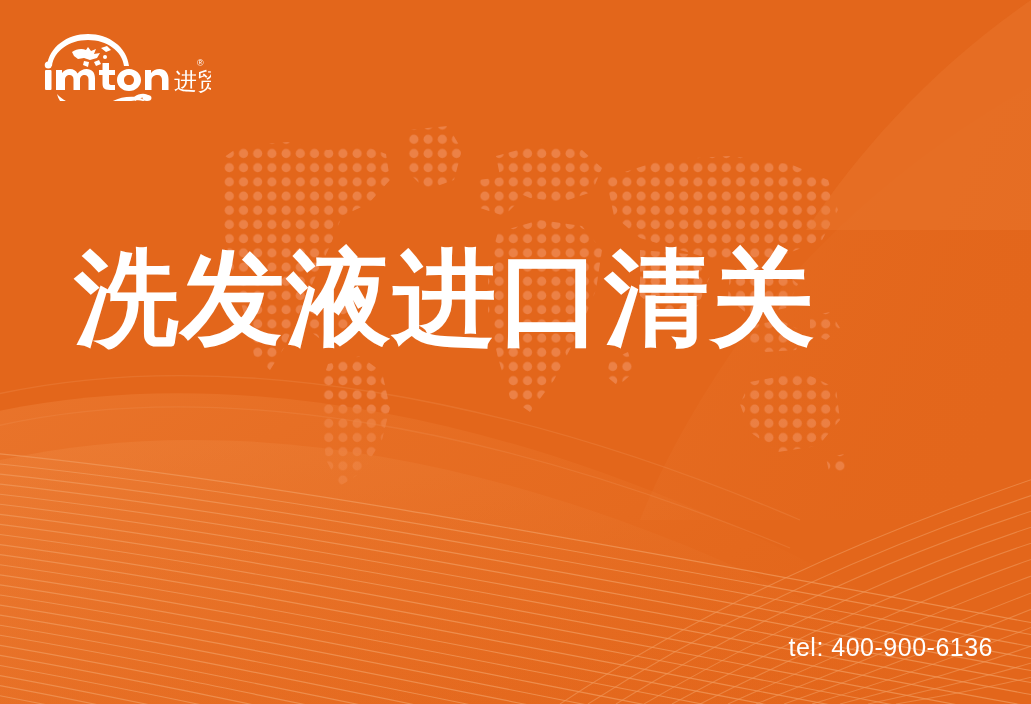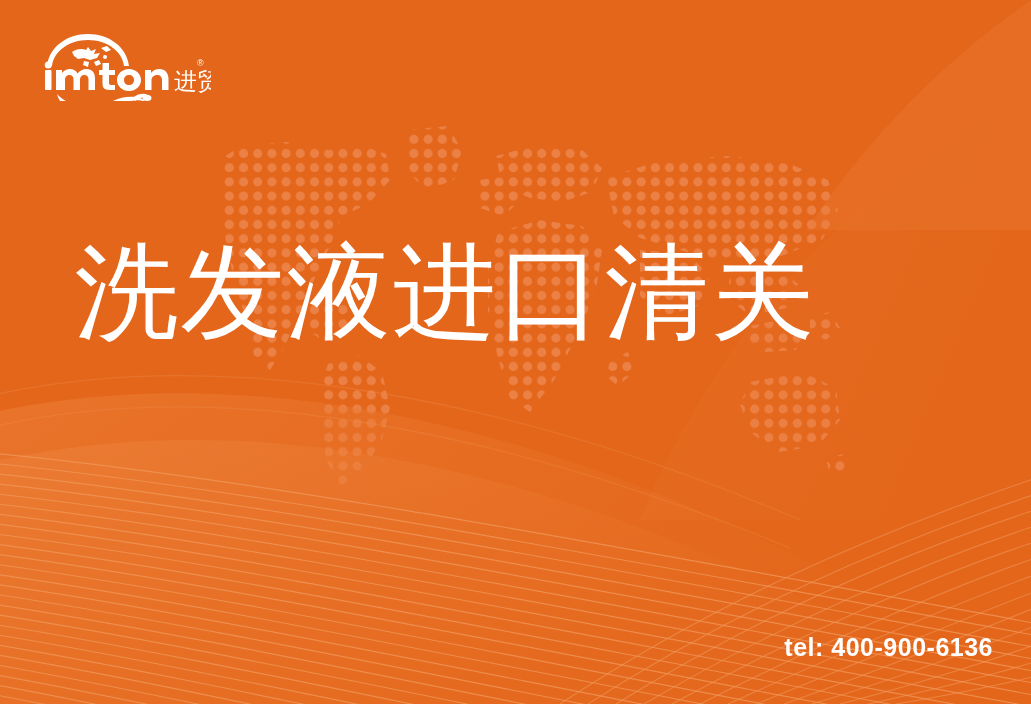--- a/index.html
+++ b/index.html
@@ -45,43 +45,43 @@
     left: 36px;
     top: 27px;
     width: 175px;
     height: 74px;
   }
 
   
   #headline {
     position: absolute;
     left: 0;
-    top: 228px;
+    top: 234px;
     width: 891px;
     text-align: center;
     color: #ffffff;
     font-size: 104px;
     line-height: 128px;
     letter-spacing: 2px;
-    font-weight: 400;
+    font-weight: 700;
     white-space: nowrap;
   }
   #headline .hl-line {
     display: block;
   }
 
   
   #phone {
     position: absolute;
     right: 38px;
     bottom: 42px;
     color: #ffffff;
     font-size: 25px;
     letter-spacing: 0.5px;
-    font-weight: 700;
+    font-weight: 400;
     white-space: nowrap;
   }
 </style>
 </head>
 <body>
 
 <div id="banner">
 
   <div class="bg-layer" id="bg-base"></div>
 

